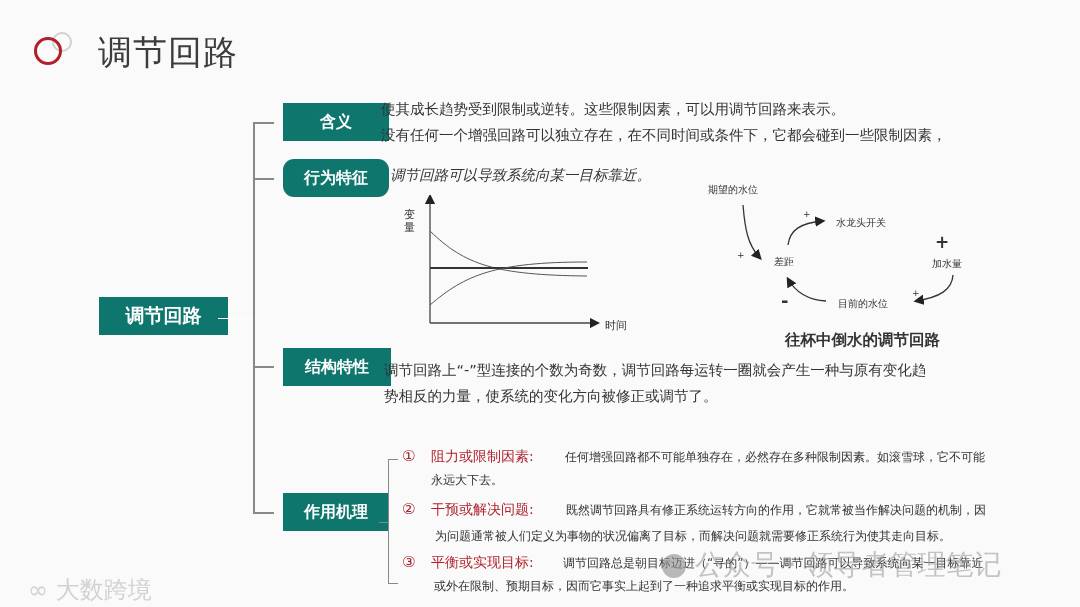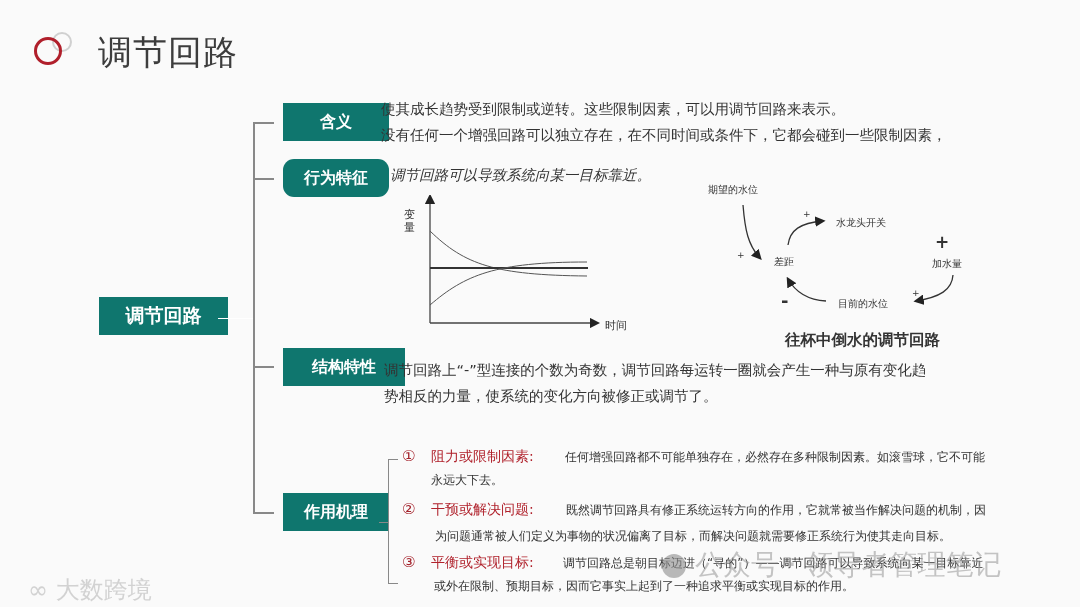--- a/index.html
+++ b/index.html
@@ -44,21 +44,21 @@
 <div class="line" style="left:253px;top:178px;width:21px;height:1.5px;"></div>
 <div class="line" style="left:253px;top:366px;width:21px;height:1.5px;"></div>
 <div class="line" style="left:253px;top:512px;width:21px;height:1.5px;"></div>
 
 <div class="tag" style="left:273px;top:103px;width:106px;height:38px;">
   <span>含义</span>
 </div>
 <div class="tag" style="left:273px;top:159px;width:106px;height:38px;border-radius:11px;">
   <span>行为特征</span>
 </div>
-<div class="tag" style="left:273px;top:348px;width:122px;height:38px;">
+<div class="tag" style="left:273px;top:348px;width:108px;height:38px;">
   <span>结构特性</span>
 </div>
 <div class="tag" style="left:273px;top:493px;width:106px;height:38px;text-align:center;">
   <span>作用机理</span>
 </div>
 
 <div class="text" style="left:381px;top:96px;">
   <div>使其成长趋势受到限制或逆转。这些限制因素，可以用调节回路来表示。</div>
   <div>没有任何一个增强回路可以独立存在，在不同时间或条件下，它都会碰到一些限制因素，</div>
 </div>

